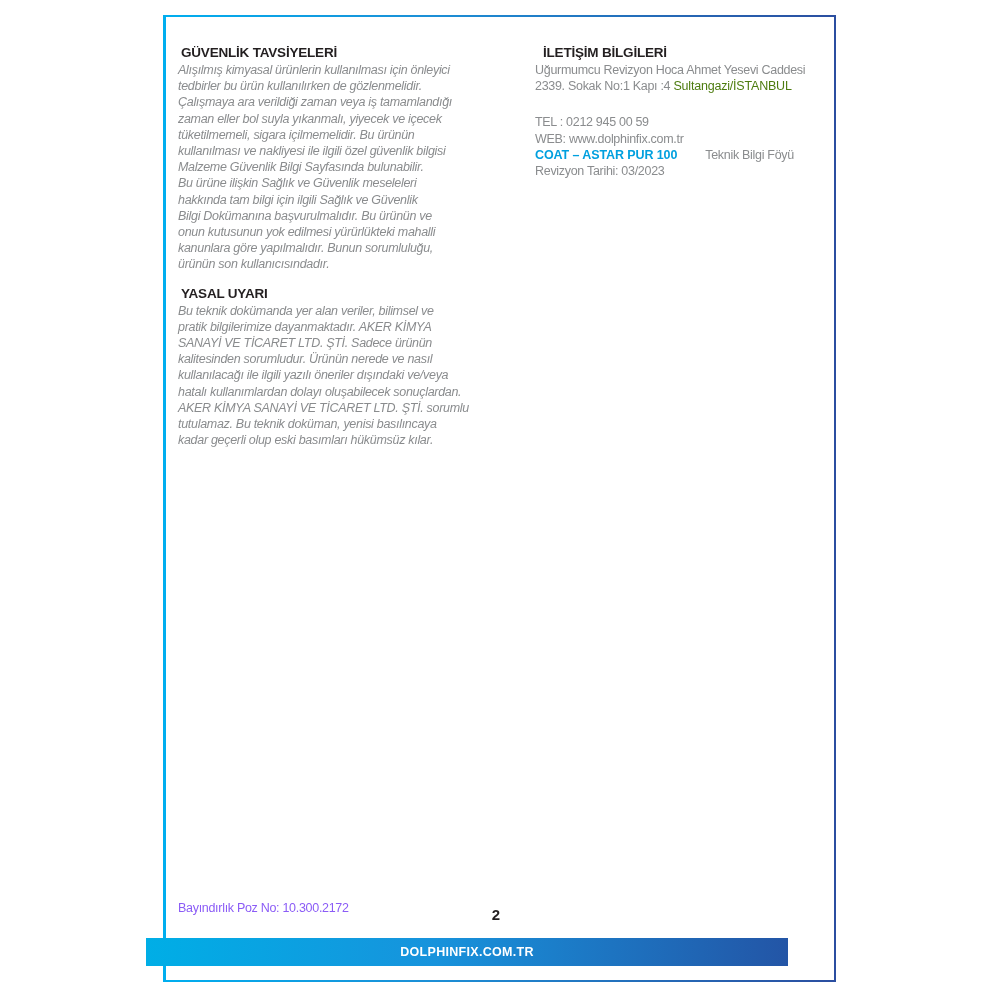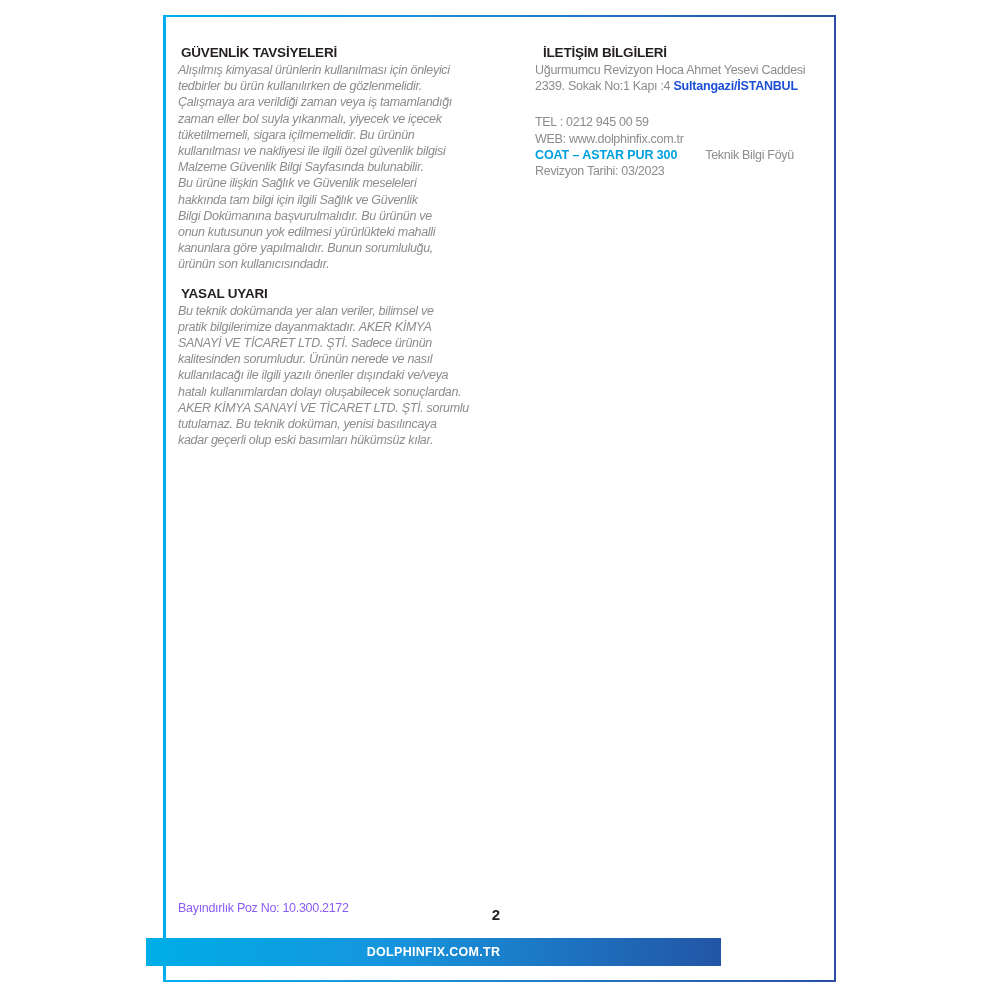--- a/index.html
+++ b/index.html
@@ -64,22 +64,22 @@
   .legal-block {
     margin-top: 12px;
   }
   .contact-line {
     font-size: 12.5px;
     color: #8A8C8E;
     letter-spacing: -0.3px;
     line-height: 16.2px;
   }
   .contact-line .bold-dark {
-    color: #1d4ed8;
-    font-weight: 700;
+    color: #4d7c0f;
+    font-weight: 400;
     letter-spacing: -0.2px;
     margin-top: 23px;
   }
   .tel-block {
     margin-top: 20px;
   }
   .product-line {
     font-size: 12.5px;
     line-height: 16.2px;
     white-space: nowrap;
@@ -112,21 +112,21 @@
     font-size: 15px;
     font-weight: 700;
     color: #231F20;
     z-index: 2;
   }
   
   .footer-bar {
     position: absolute;
     left: 146px;
     top: 938px;
-    width: 575px;
+    width: 642px;
     height: 28px;
     background: linear-gradient(90deg, #00AEE6 0%, #1793DC 45%, #2355A6 100%);
     display: flex;
     align-items: center;
     justify-content: center;
     z-index: 3;
   }
   .footer-bar span {
     color: #ffffff;
     font-size: 12.5px;
@@ -171,21 +171,21 @@
 </div>
 
 <div class="col col-right">
   <h2 class="sec-heading" style="padding-left:8px;">İLETİŞİM BİLGİLERİ</h2>
   <div class="contact-line">Uğurmumcu Revizyon Hoca Ahmet Yesevi Caddesi</div>
   <div class="contact-line"><span>2339. Sokak No:1 Kapı :4 </span><span class="bold-dark">Sultangazi/İSTANBUL</span></div>
   <div class="tel-block">
     <div class="contact-line">TEL : 0212 945 00 59</div>
     <div class="contact-line">WEB: www.dolphinfix.com.tr</div>
     <div class="product-line">
-      <span class="product-name">COAT – ASTAR PUR 300</span><span class="doc-type">Teknik Bilgi Föyü</span>
+      <span class="product-name">COAT – ASTAR PUR 100</span><span class="doc-type">Teknik Bilgi Föyü</span>
     </div>
     <div class="contact-line">Revizyon Tarihi: 03/2023</div>
   </div>
 </div>
 
 <div class="poz-no">Bayındırlık Poz No: 10.300.2172</div>
 <div class="page-number">2</div>
 
 <div class="footer-bar">
   <span>DOLPHINFIX.COM.TR</span>

